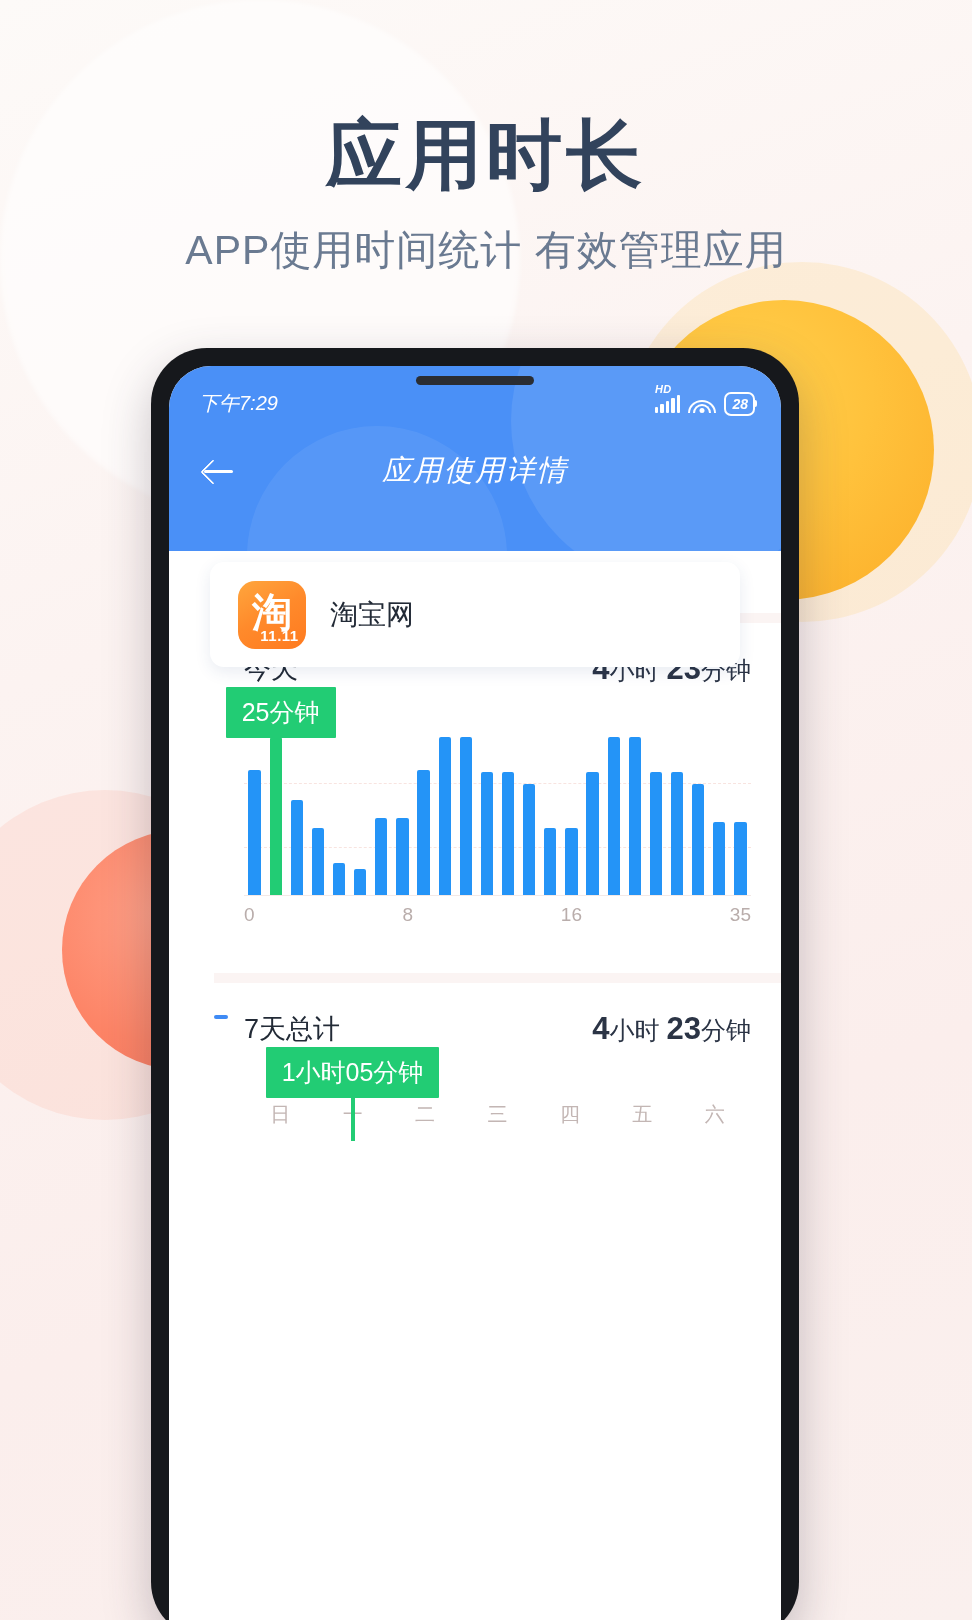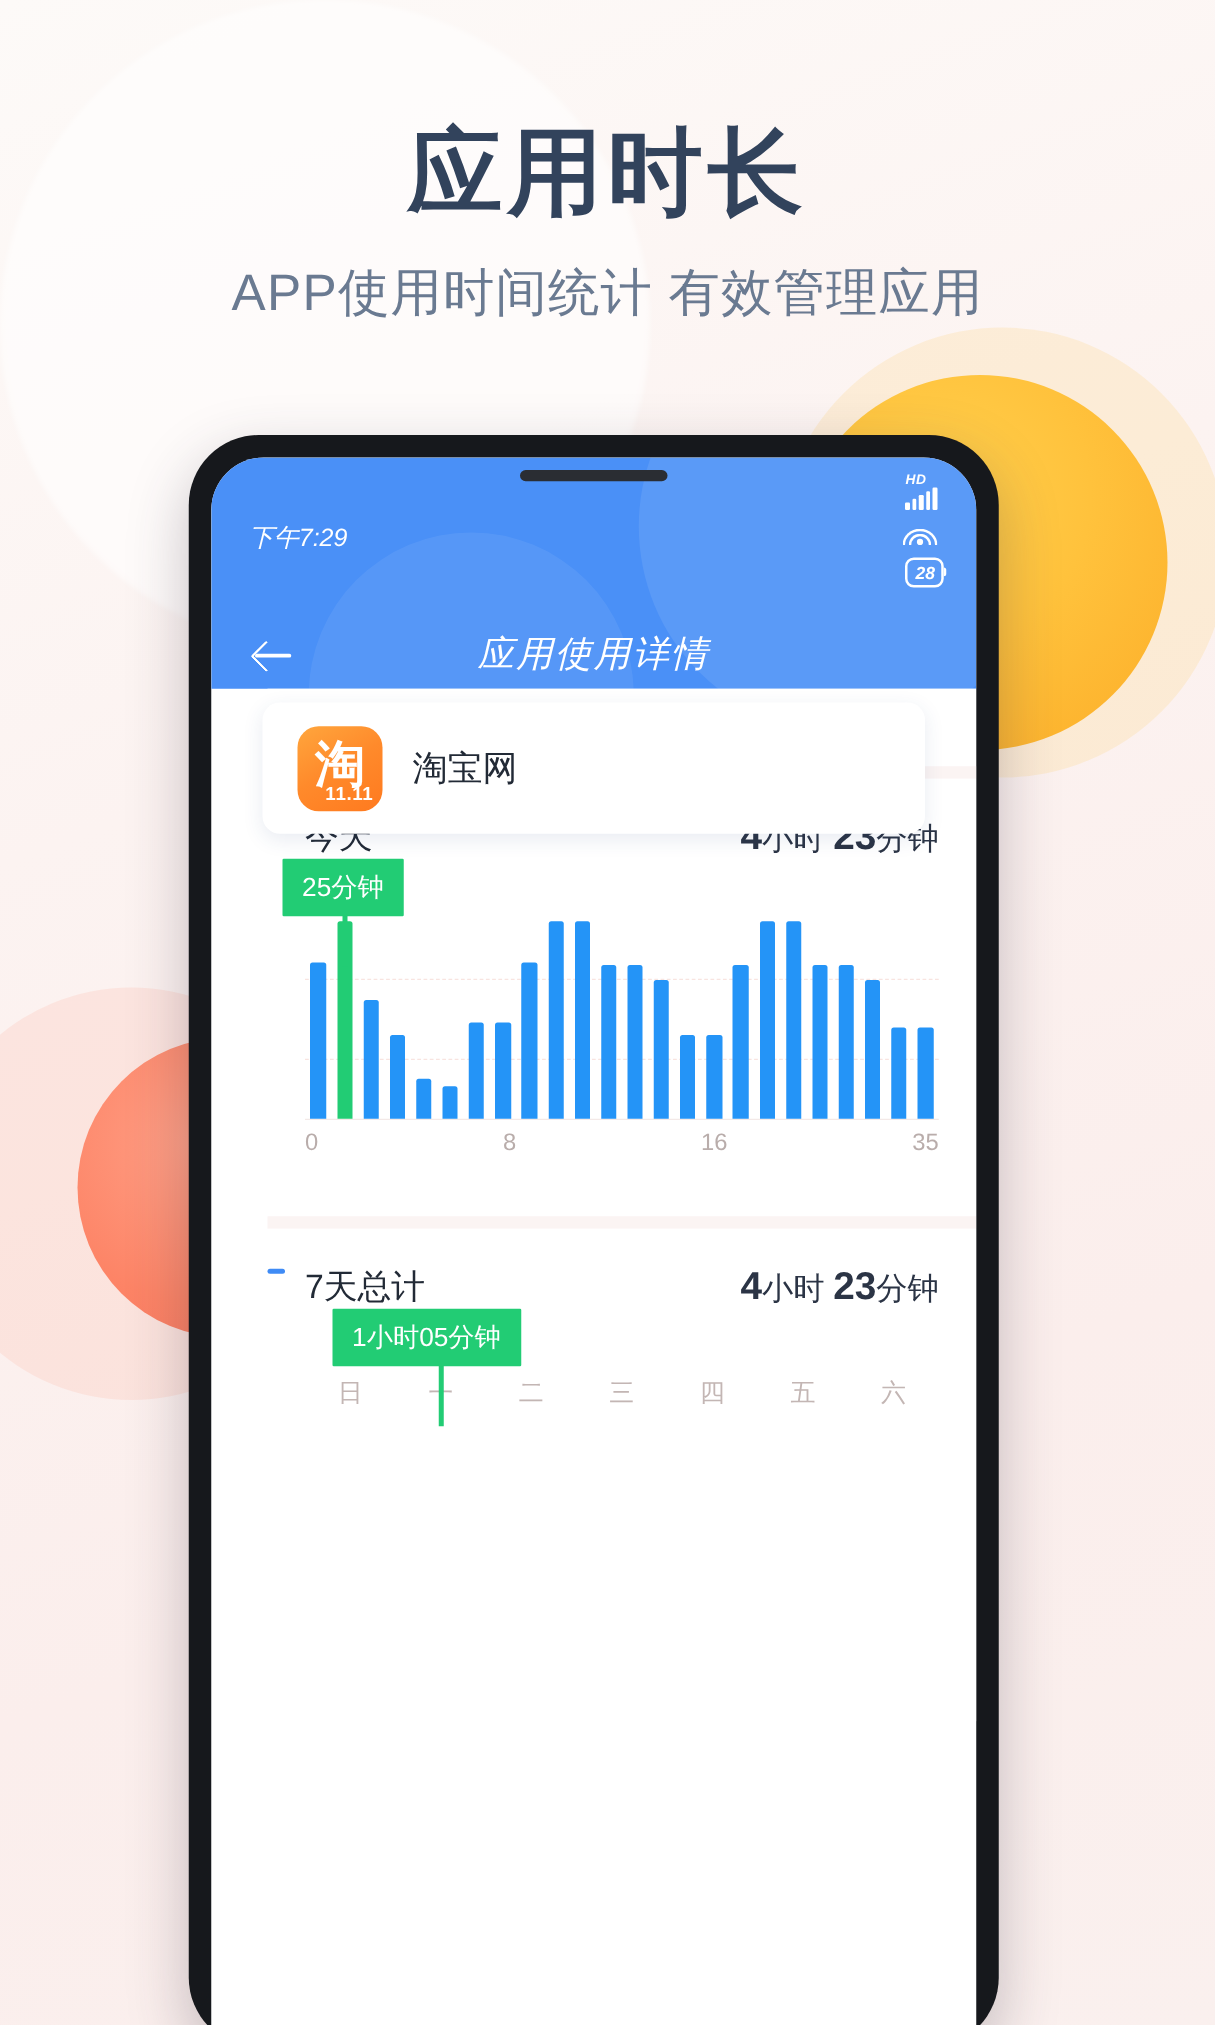--- a/index.html
+++ b/index.html
@@ -22,41 +22,41 @@
       background:radial-gradient(circle at 40% 35%, #ff9d83 0%, #fd7f60 60%, #f9745a 100%);
       opacity:.95;}
   .blob-red-faint{position:absolute;width:330px;height:330px;border-radius:50%;
       left:-60px;top:790px;background:rgba(253,146,120,.14);}
   .sheen{position:absolute;left:0;top:0;width:520px;height:520px;border-radius:50%;
       background:rgba(255,255,255,.55);filter:blur(2px);}
 
   
   .hero{position:absolute;left:0;right:0;top:96px;text-align:center;z-index:5;}
   .hero-title{font-family:"Liberation Serif","DejaVu Serif",serif;
-      font-size:76px;font-weight:700;color:#32435c;letter-spacing:4px;line-height:1.15;margin:0;}
+      font-size:76px;font-weight:700;color:#32435c;letter-spacing:4px;line-height:1.15;margin:16px;}
   .hero-sub{font-size:41px;color:#6a7a91;letter-spacing:1px;margin:24px 0 0 0;font-weight:400;}
 
   
   .phone{position:absolute;left:151px;top:348px;width:648px;height:1290px;z-index:10;}
   .phone-frame{position:absolute;inset:0;border-radius:56px;background:#16181c;
       box-shadow:0 18px 48px rgba(60,50,70,.28);}
   .phone-screen{position:absolute;left:18px;top:18px;right:18px;bottom:0;
       border-radius:42px 42px 0 0;background:#ffffff;overflow:hidden;}
   .notch{position:absolute;left:50%;transform:translateX(-50%);top:28px;width:118px;height:9px;
       border-radius:6px;background:#2a2d33;z-index:30;}
 
   
   .app-header{position:relative;height:185px;background:#4a90f7;overflow:hidden;font-style:italic;}
   .app-header .circ1{position:absolute;width:330px;height:330px;border-radius:50%;
       right:-60px;top:-110px;background:rgba(255,255,255,.09);}
   .app-header .circ2{position:absolute;width:260px;height:260px;border-radius:50%;
       left:78px;top:60px;background:rgba(255,255,255,.07);}
   .statusbar{position:relative;display:flex;align-items:center;justify-content:space-between;
       padding:24px 26px 0 30px;color:#fff;font-size:20px;z-index:4;}
-  .status-icons{display:flex;align-items:flex-start;gap:10px;flex-direction:column;}
+  .status-icons{display:flex;align-items:center;gap:10px;}
   .hd-sig{position:relative;display:flex;align-items:flex-end;gap:2px;}
   .hd-label{position:absolute;top:-12px;left:0;font-size:11px;font-weight:700;letter-spacing:.5px;}
   .bar{width:3.5px;background:#fff;border-radius:1px;}
   .b1{height:6px}.b2{height:9px}.b3{height:12px}.b4{height:15px}.b5{height:18px}
   .wifi{position:relative;width:24px;height:18px;}
   .wifi i{position:absolute;left:50%;bottom:0;transform:translateX(-50%);
       border:2.3px solid #fff;border-bottom:none;border-radius:50% 50% 0 0 / 100% 100% 0 0;}
   .wifi .w1{width:24px;height:11px;}
   .wifi .w2{width:14px;height:7px;}
   .wifi .w3{width:5px;height:4px;background:#fff;border:none;border-radius:50%;height:5px;}
@@ -108,21 +108,21 @@
   .gridline{position:absolute;left:0;right:0;border-top:1px dashed #f8e4e0;}
   .avgline{position:absolute;left:0;right:0;border-top:2px dashed #8fe0b6;}
   .avglabel{position:absolute;right:0;font-size:19px;color:#39c47f;}
   .axis{display:flex;justify-content:space-between;padding:8px 0 0 0;}
   .axis span{font-size:19px;color:#b9adab;}
   .weekaxis{display:flex;justify-content:space-between;padding:14px 0 0 0;}
   .weekaxis span{font-size:20px;color:#c3b6b4;flex:1;text-align:center;}
 
   
   .tip{position:absolute;background:#22cc74;color:#fff;border-radius:1px;
-      padding:9px 16px;font-size:21px;white-space:nowrap;z-index:6;}
+      padding:9px 16px;font-size:25px;white-space:nowrap;z-index:6;}
   .tip-stem{position:absolute;width:4px;background:#22cc74;z-index:5;}
 
   
   .avg-row{margin:34px 30px 0 30px;background:#fbf4f3;border-radius:10px;height:70px;
       display:flex;align-items:center;justify-content:space-between;padding:0 28px;}
   .avg-row .k{font-size:25px;color:#2b3445;}
   .avg-row .v{font-size:25px;color:#2b3445;}
 </style>
 </head>
 <body>

